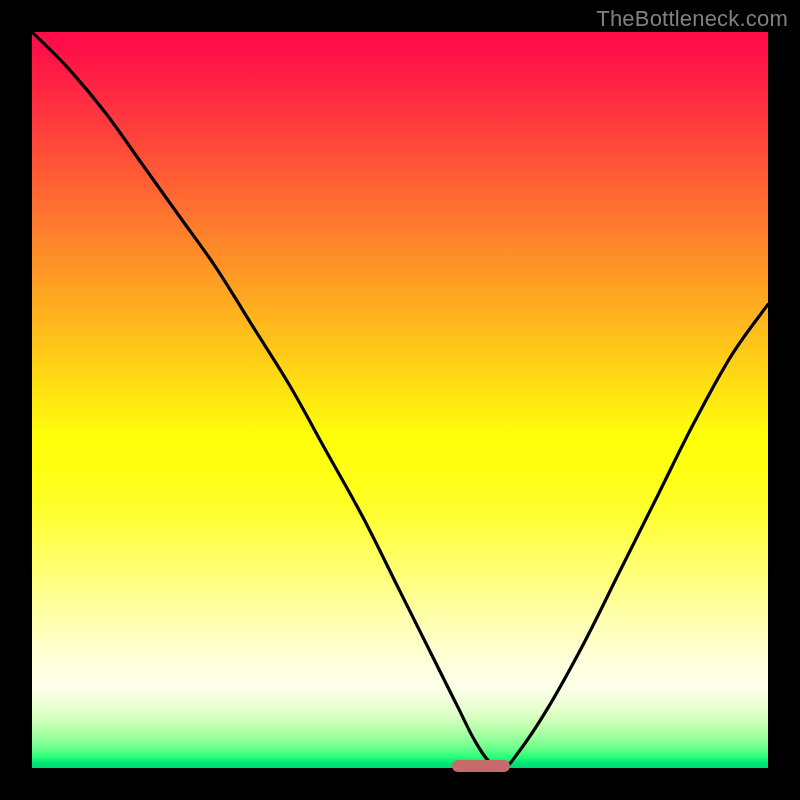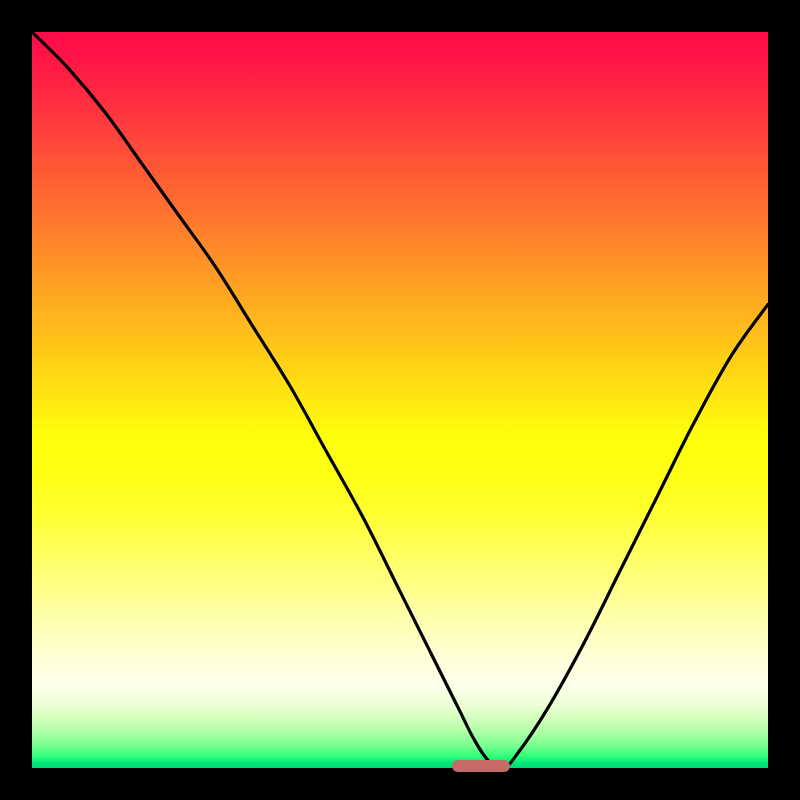--- a/index.html
+++ b/index.html
@@ -77,19 +77,20 @@
     position: absolute;
     height: 12px;
     border-radius: 6px;
     background: #c76a6a;
   }
 </style>
 </head>
 <body>
 
 <div class="chart-container">
+  <div class="watermark">TheBottleneck.com</div>
   <div class="plot-area">
     <svg class="curves" viewBox="0 0 736 736" preserveAspectRatio="none">
       <path id="curve-path" fill="none" stroke="#000" stroke-width="3.2" stroke-linecap="round" stroke-linejoin="round" d="M 0 0 C 6.6240000000000006 6.624000000000012, 23.552000000000003 22.22720000000006, 36.800000000000004 36.80000000000007 C 50.048 51.372800000000076, 60.35200000000001 63.73760000000004, 73.60000000000001 80.96000000000004 C 86.84800000000001 98.18240000000003, 97.15199999999999 113.93280000000003, 110.39999999999999 132.48000000000002 C 123.648 151.02720000000002, 133.95200000000003 165.4528, 147.20000000000002 184 C 160.448 202.5472, 170.752 215.64799999999997, 184 235.51999999999998 C 197.248 255.392, 207.552 273.20320000000004, 220.79999999999998 294.40000000000003 C 234.04799999999997 315.59680000000003, 244.35199999999995 330.7584, 257.59999999999997 353.28 C 270.84799999999996 375.80159999999995, 281.15200000000004 395.67359999999996, 294.40000000000003 419.52 C 307.648 443.3664, 317.952 460.5888, 331.2 485.76 C 344.448 510.9312, 354.752 532.864, 368 559.36 C 381.248 585.856, 394.2016 611.7632000000001, 404.8 632.96 C 415.39840000000004 654.1568, 420.25600000000003 663.8720000000001, 426.88 677.12 C 433.50399999999996 690.3679999999999, 436.3008 697.2864, 441.59999999999997 706.56 C 446.89919999999995 715.8335999999999, 451.0208 723.3408, 456.32 728.64 C 461.6192 733.9392, 465.74080000000004 737.3248, 471.04 736 C 476.3392 734.6752, 477.81120000000004 731.8783999999999, 485.76000000000005 721.28 C 493.70880000000005 710.6816, 503.2767999999999 696.992, 515.1999999999999 677.12 C 527.1231999999999 657.248, 538.752 636.0512, 552 610.88 C 565.248 585.7088, 575.552 563.776, 588.8000000000001 537.28 C 602.0480000000001 510.784, 612.3520000000001 490.176, 625.6 463.68 C 638.848 437.184, 649.152 415.25120000000004, 662.4 390.08000000000004 C 675.6479999999999 364.90880000000004, 685.9519999999999 345.03679999999997, 699.1999999999999 323.84 C 712.448 302.6432, 729.376 281.5936, 736 272.32"></path>
     </svg>
     <div id="marker" class="marker" style="left: 419.52px; width: 58.88px; top: 728px;"></div>
   </div>
 </div>
 
 </body></html>

